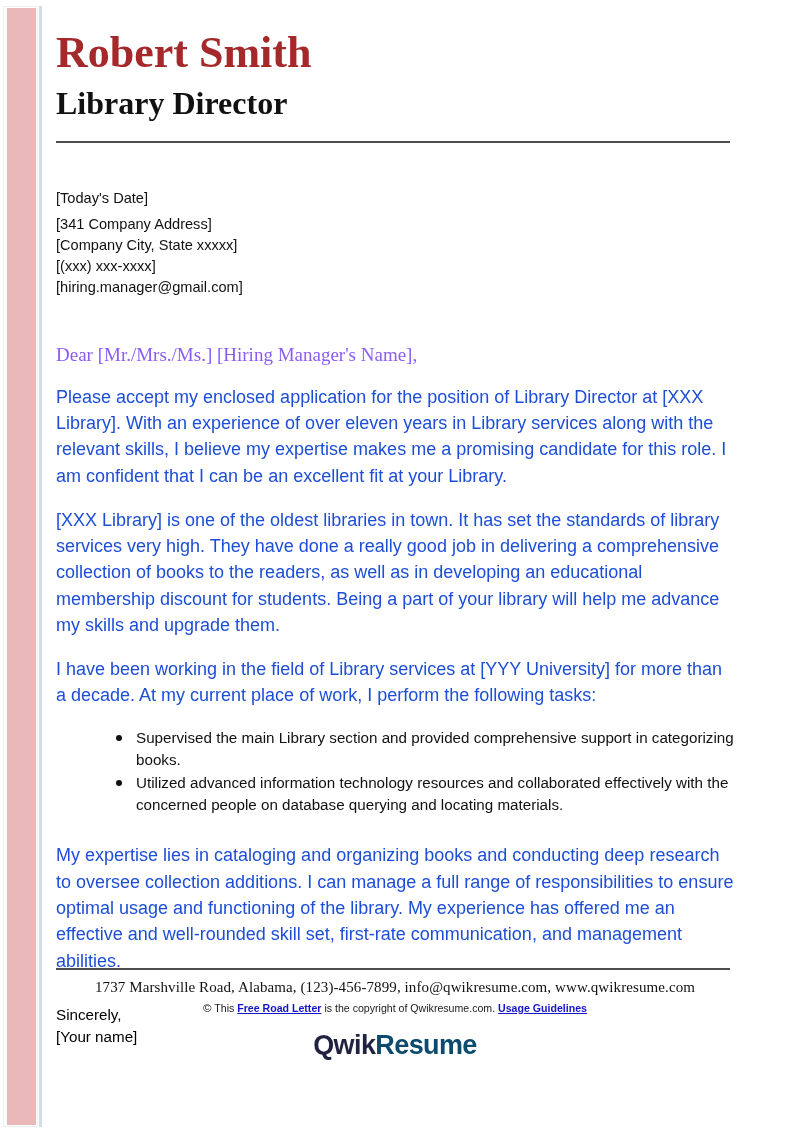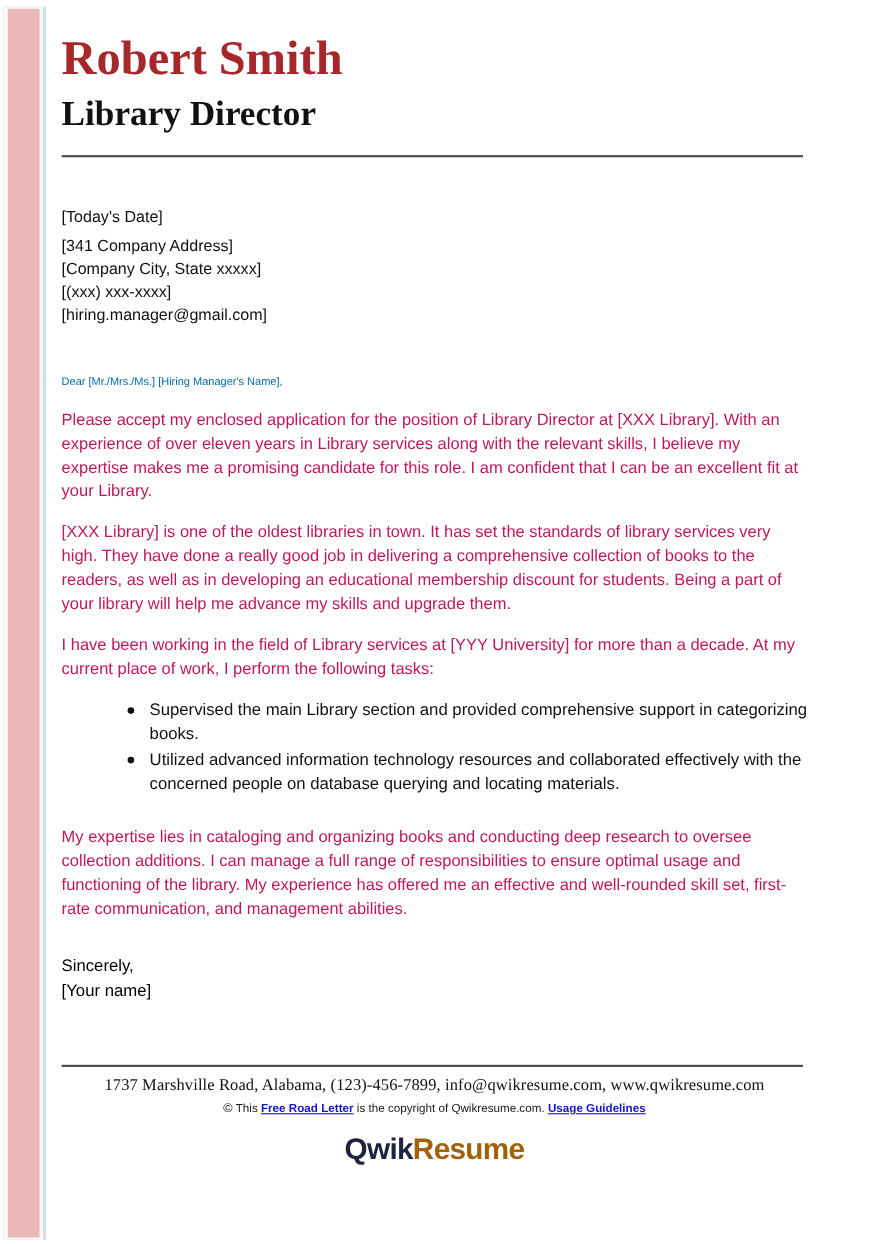--- a/index.html
+++ b/index.html
@@ -104,28 +104,29 @@
   }
   #date-line {
     margin-top: 45px;
   }
   #company-block {
     margin-top: 6px;
   }
   #company-block div { white-space: nowrap; }
 
   .salutation {
-    font-size: 10px;
-    color: #0369a1;
+    font-size: 19px;
+    color: #8b5cf6;
     margin-top: 44px;
     line-height: 1.45;
+    font-family: Liberation Serif, serif;
   }
   .para {
-    font-size: 15px;
-    color: #be185d;
+    font-size: 18px;
+    color: #1d4ed8;
     line-height: 1.46;
     margin-top: 15px;
     width: 678px;
     text-align: left;
   }
 
   ul#duties {
     margin: 13px 0 0 0;
     padding: 0 0 0 60px;
     list-style: none;
@@ -193,21 +194,21 @@
   }
 
   #brand-logo {
     text-align: center;
     margin-top: 16px;
     font-size: 27px;
     font-weight: bold;
     letter-spacing: -0.6px;
   }
   #brand-qwik { color: #1f2340; }
-  #brand-resume { color: #a16207; }
+  #brand-resume { color: #0c4a6e; }
 </style>
 </head>
 <body>
 
 <div id="page">
 
   <div id="stripe-outer-edge"></div>
   <div id="accent-stripe"></div>
   <div id="stripe-divider"></div>
 

